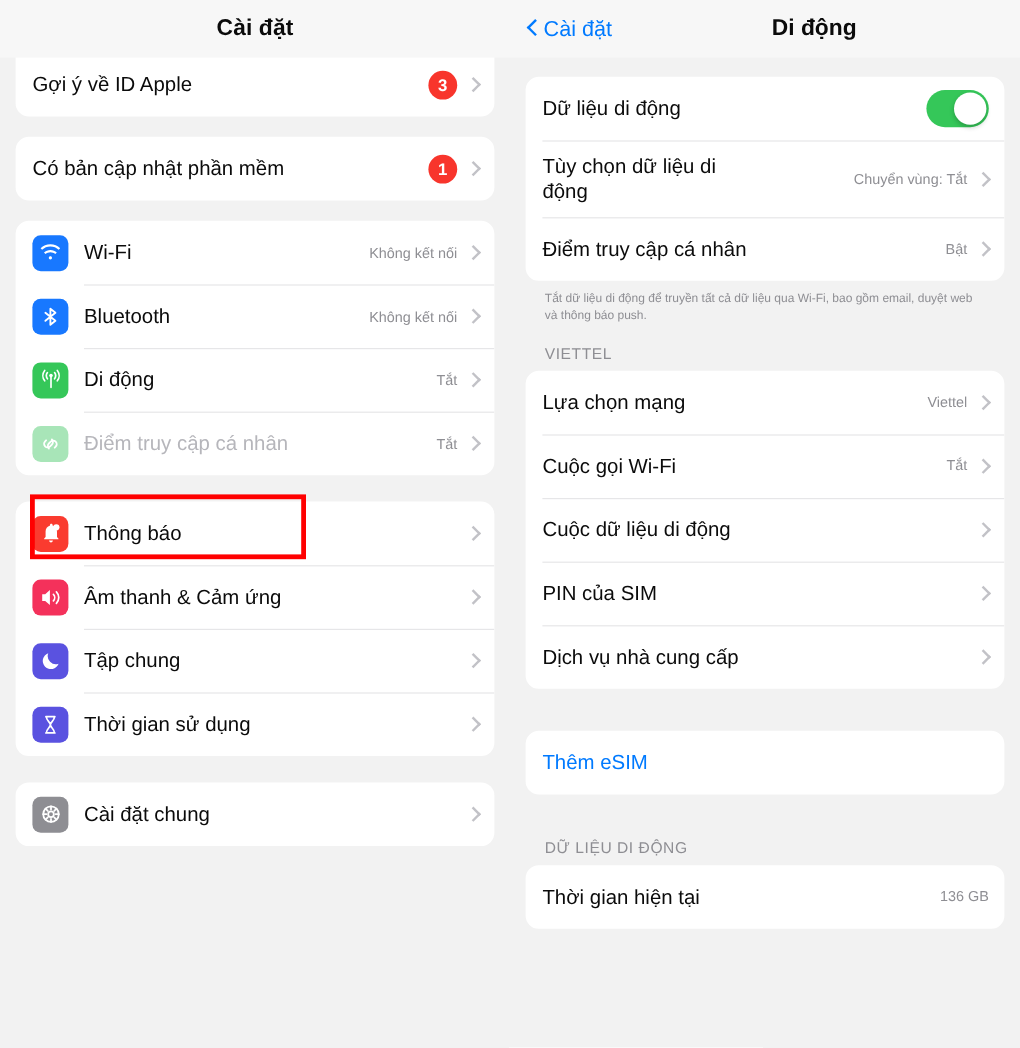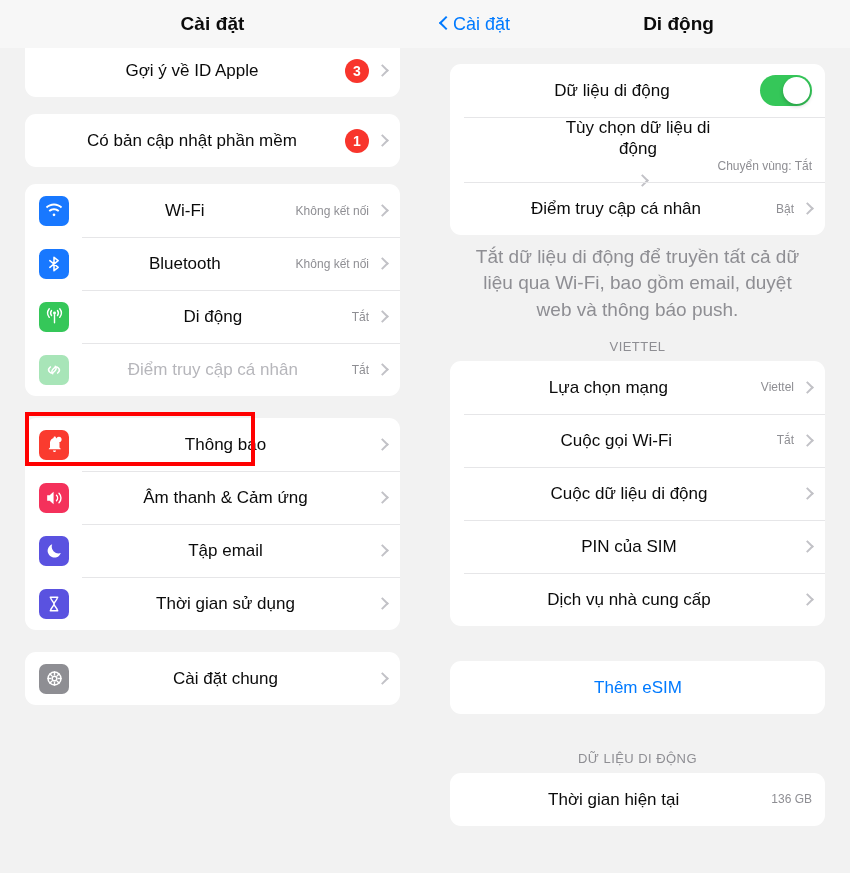--- a/index.html
+++ b/index.html
@@ -37,21 +37,21 @@
     border-left: 2.6px solid #007aff; border-bottom: 2.6px solid #007aff;
     transform: rotate(45deg);
   }
   .nav-title-right {
     position: absolute; left: 0; right: 0; text-align: center;
     font-size: 19px; font-weight: bold; color: #0b0b0b; pointer-events: none;
   }
   .nav-title-right span { display: inline-block; transform: translateX(41px); }
 
   
-  .content { padding: 0 25px; text-align: center; }
+  .content { padding: 0 13px; }
   .card {
     background: #ffffff; border-radius: 11px; overflow: hidden;
     margin-bottom: 17px;
   }
   .card.clipped-top { border-top-left-radius: 0; border-top-right-radius: 0; }
 
   .row {
     position: relative; display: flex; align-items: center;
     min-height: 53px; padding: 0 13px 0 14px;
   }
@@ -104,21 +104,21 @@
   .toggle.on .knob { right: 2px; }
   .toggle.off { background: #e7e7ea; }
   .toggle.off .knob { left: 2px; }
 
   
   .group-header {
     font-size: 13px; color: #8e8e93; letter-spacing: .45px;
     padding: 2px 16px 7px; text-transform: uppercase;
   }
   .footnote {
-    font-size: 19px; color: #8e8e93; line-height: 1.38;
+    font-size: 10px; color: #8e8e93; line-height: 1.38;
     padding: 9px 16px 14px; margin-top: -9px;
   }
   .gap-lg { height: 18px; }
 
   
   .hl {
     position: absolute; border: 4px solid #ff0000; pointer-events: none; z-index: 20;
   }
   #hl-mobile-left { left: 25px;  top: 412px; width: 230px; height: 54px; }
 </style>
@@ -225,21 +225,21 @@
           <div class="label">Âm thanh &amp; Cảm ứng</div>
           <div class="chev"></div>
         </div>
 
         <div class="row with-icon">
           <div class="icon" style="background:#5a52e0;">
             <svg width="19" height="19" viewBox="0 0 24 24" fill="#fff">
                 <path d="M20 15.3A8.6 8.6 0 0 1 9.1 4.2a8.6 8.6 0 1 0 10.9 11.1z"></path>
               </svg>
           </div>
-          <div class="label">Tập email</div>
+          <div class="label">Tập chung</div>
           <div class="chev"></div>
         </div>
 
         <div class="row with-icon">
           <div class="icon" style="background:#5a52e0;">
             <svg width="18" height="18" viewBox="0 0 24 24" fill="none" stroke="#fff" stroke-width="1.9" stroke-linecap="round" stroke-linejoin="round">
                 <path d="M7 3h10M7 21h10M7.5 3c0 4.5 4.5 6 4.5 9s-4.5 4.5-4.5 9M16.5 3c0 4.5-4.5 6-4.5 9s4.5 4.5 4.5 9"></path>
               </svg>
           </div>
           <div class="label">Thời gian sử dụng</div>
@@ -280,21 +280,21 @@
     <div class="content" style="padding-top:16px;">
 
       <div class="card" style="margin-bottom:0;">
         <div class="row">
           <div class="label">Dữ liệu di động</div>
           <div class="toggle on">
               <div class="knob"></div>
             </div>
         </div>
 
-        <div class="row" style="min-height:64px;flex-direction:column;">
+        <div class="row" style="min-height:64px;">
           <div class="label two-line">Tùy chọn dữ liệu di động</div>
           <div class="value">Chuyển vùng: Tắt</div>
           <div class="chev"></div>
         </div>
 
         <div class="row">
           <div class="label">Điểm truy cập cá nhân</div>
           <div class="value">Bật</div>
           <div class="chev"></div>
         </div>

